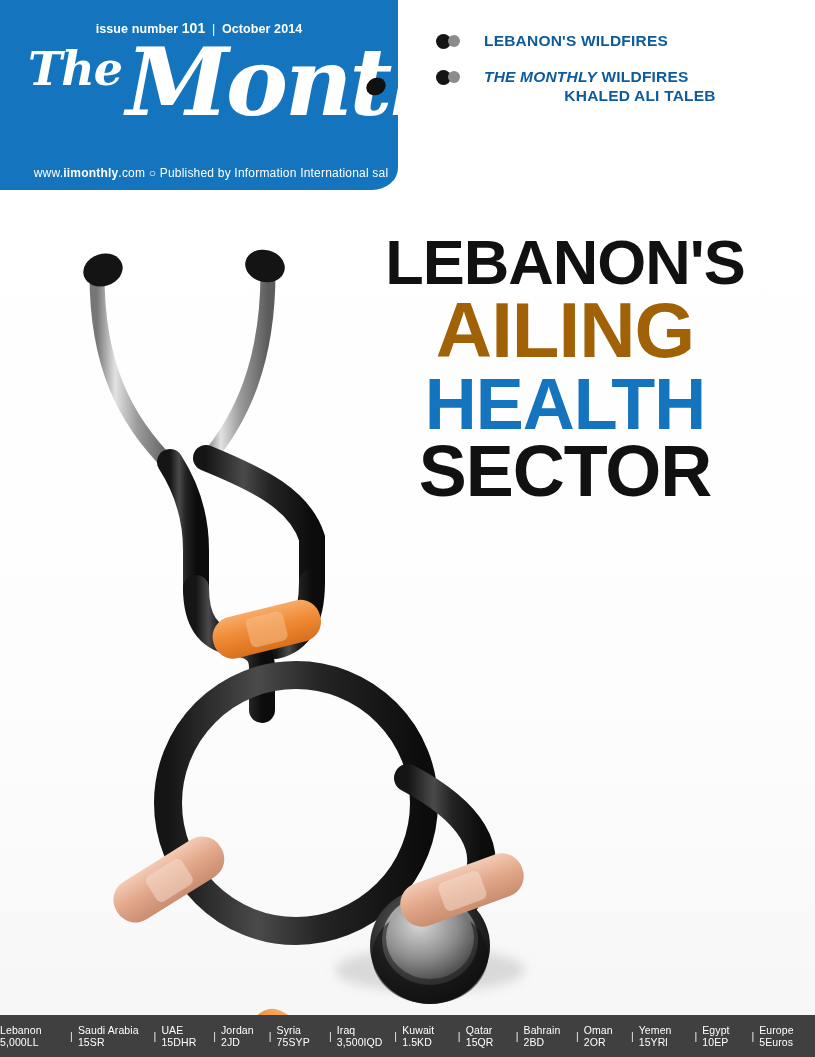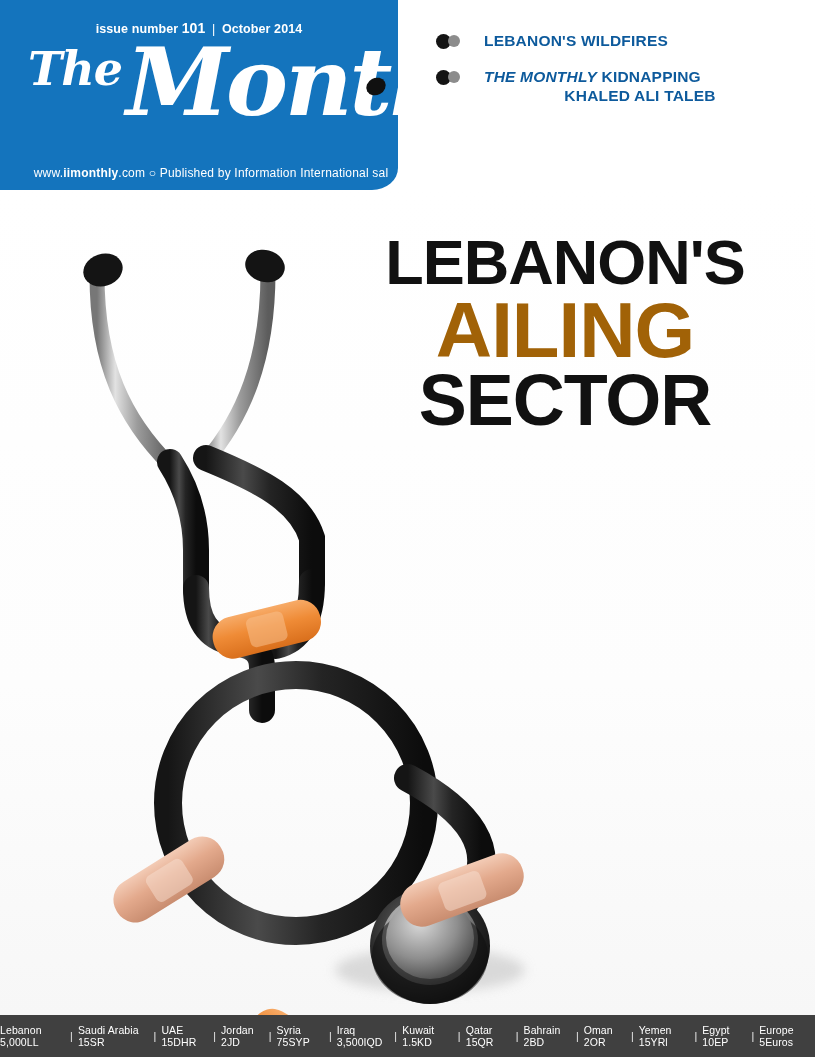--- a/index.html
+++ b/index.html
@@ -313,28 +313,29 @@
         <span class="b2"></span>
       </span>
     <span>LEBANON'S WILDFIRES</span>
   </div>
   <div class="teaser">
     <span class="bullet">
         <span class="b1"></span>
         <span class="b2"></span>
       </span>
     <span class="ital">THE MONTHLY</span>
-    <span>KIDNAPPING</span>
+    <span>WILDFIRES</span>
     <span class="line2">KHALED ALI TALEB</span>
   </div>
 </div>
 
 <div class="headline">
   <div class="hl-1">LEBANON'S</div>
   <div class="hl-2">AILING</div>
+  <div class="hl-3">HEALTH</div>
   <div class="hl-4">SECTOR</div>
 </div>
 
 <div class="footer">
   <span>Lebanon 5,000LL</span>
     <span class="sep">|</span>
   <span>Saudi Arabia 15SR</span>
     <span class="sep">|</span>
   <span>UAE 15DHR</span>
     <span class="sep">|</span>

